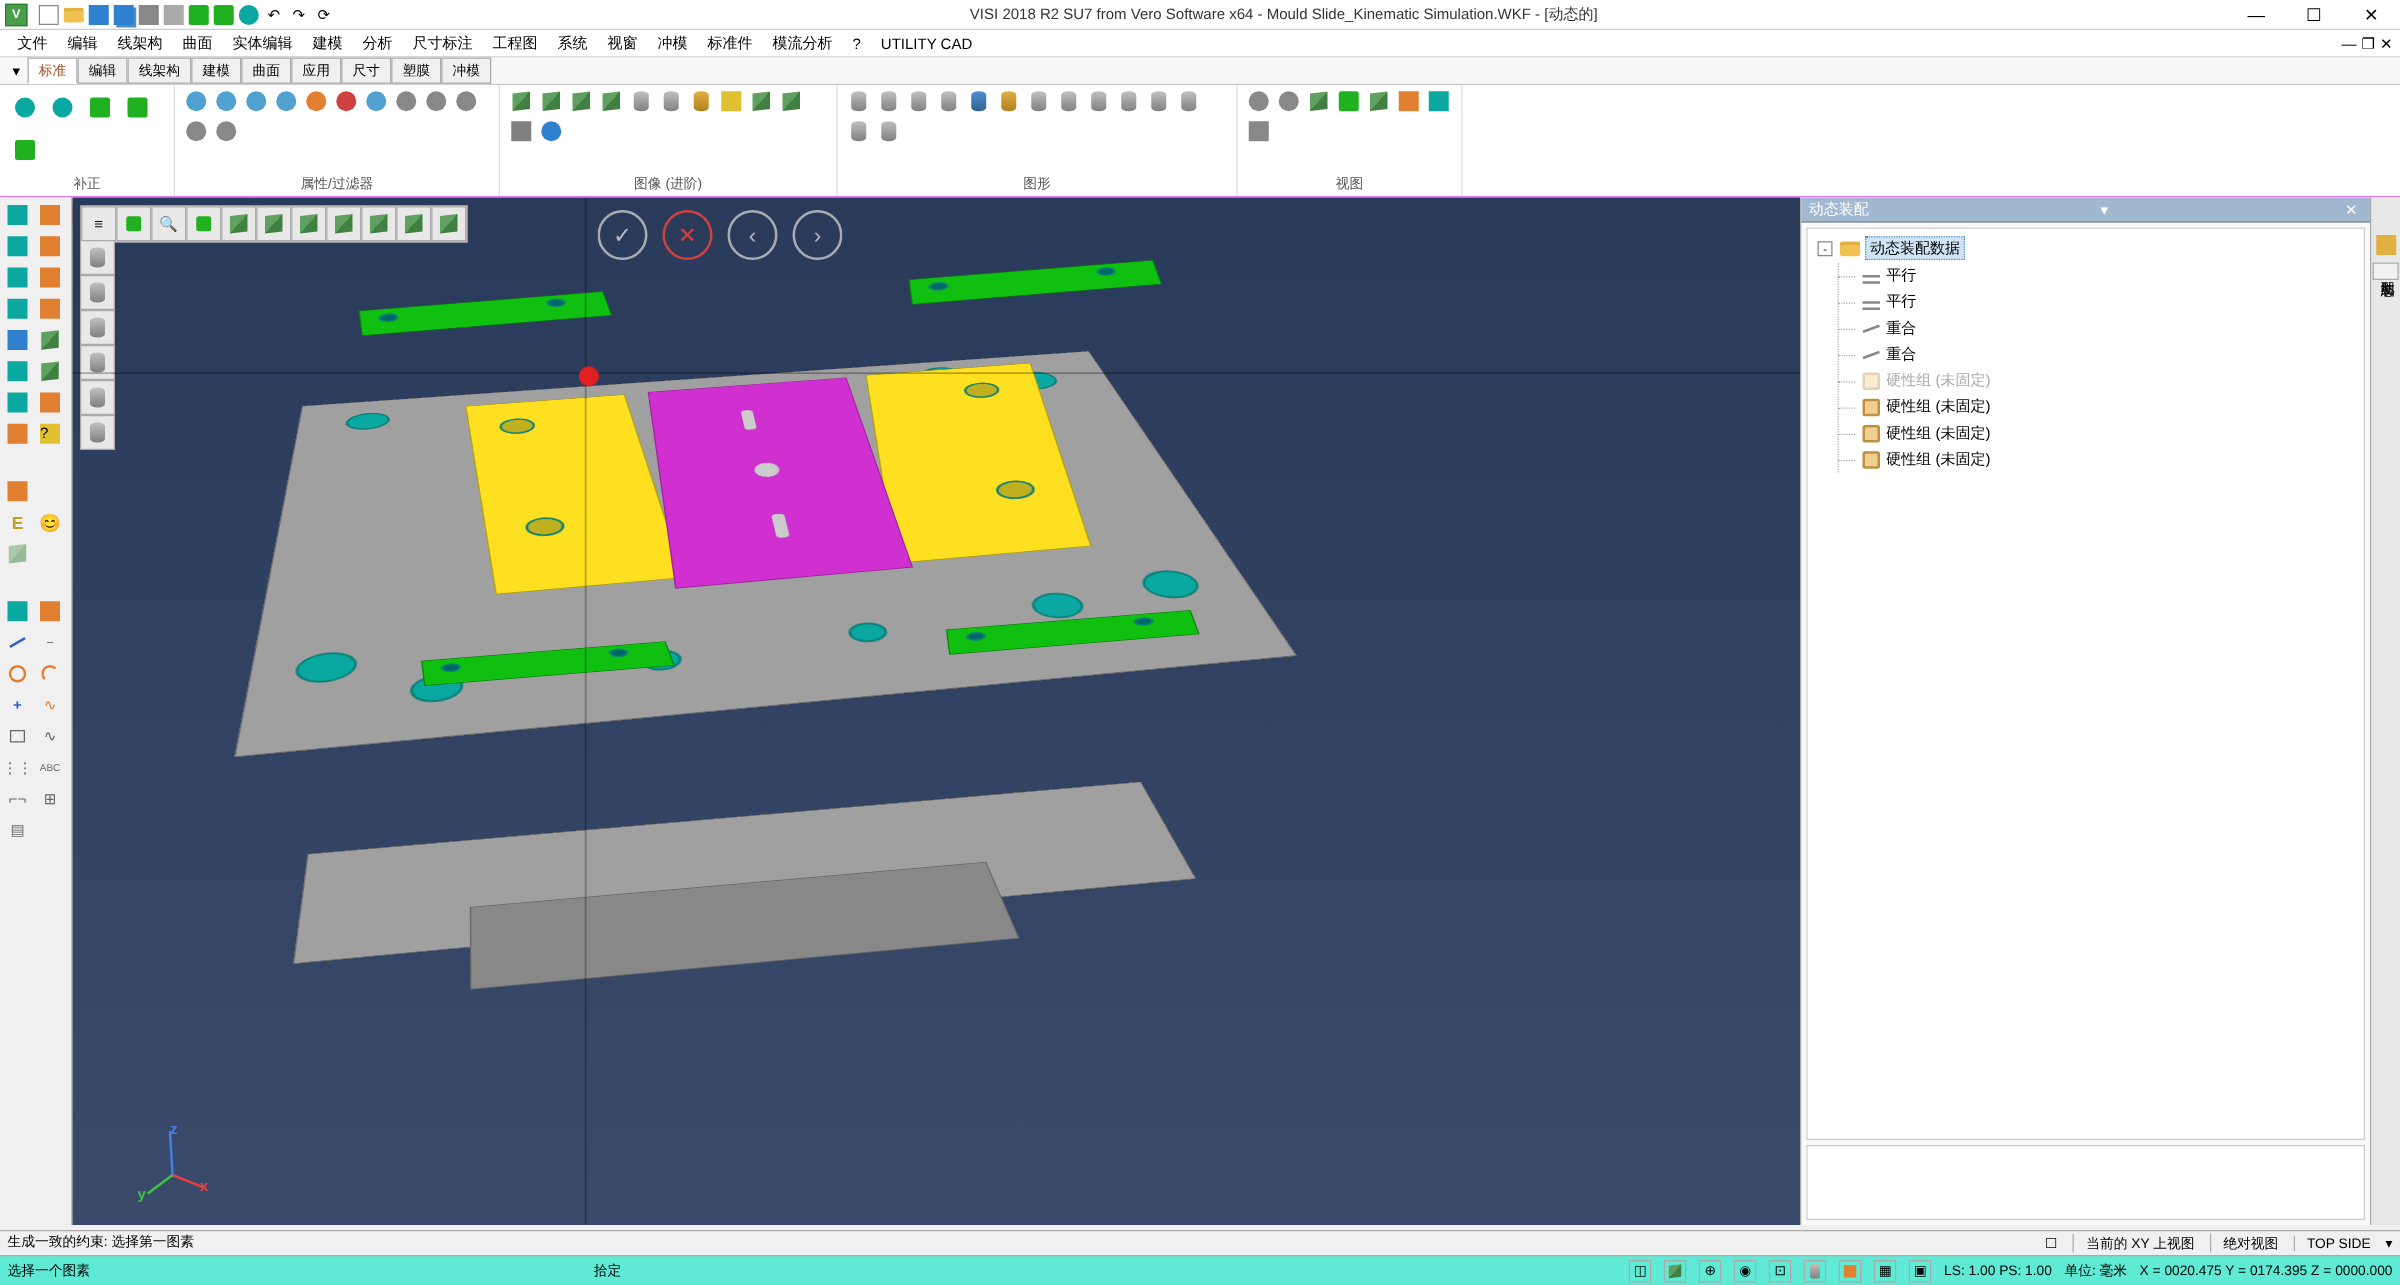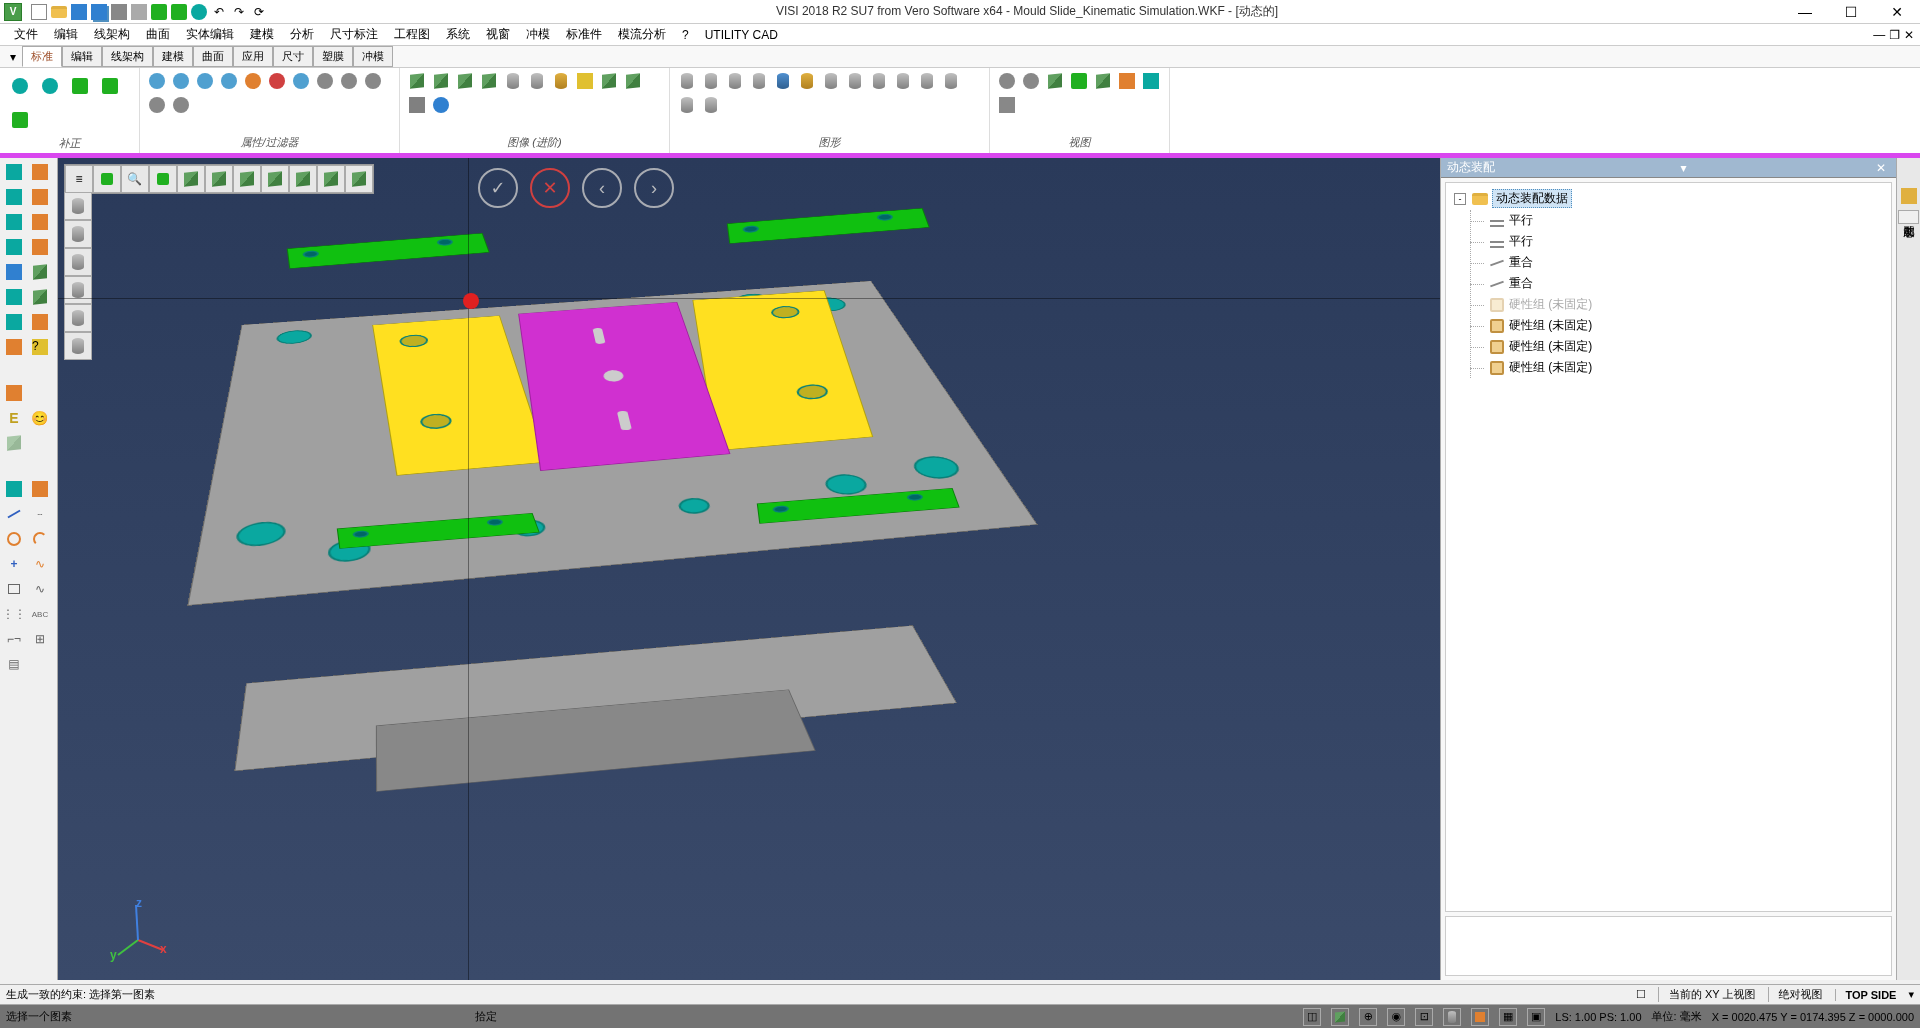--- a/index.html
+++ b/index.html
@@ -19,21 +19,21 @@
 .menubar .item { padding: 2px 8px; cursor: pointer; }
 .mdi-controls { margin-left: auto; display: flex; gap: 4px; }
 
 
 .tabbar { height: 22px; background: #f8f8f8; display: flex; align-items: center; padding: 0 4px; border-bottom: 1px solid #ccc; }
 .tabbar .tab { padding: 2px 8px; border: 1px solid #aaa; background: #f0f0f0; cursor: pointer; font-size: 11px; }
 .tabbar .tab.active { background: #fff; border-bottom-color: #fff; color: #a0522d; }
 .tabbar .dropdown-arrow { padding: 0 6px; cursor: pointer; }
 
 
-.ribbon { height: 90px; background: #fff; border-bottom: 5px solid #d946ef; display: flex; font-style: italic; }
+.ribbon { height: 90px; background: #fff; border-bottom: 1px solid #d946ef; display: flex; }
 .ribbon-group { border-right: 1px solid #ddd; padding: 2px 6px; display: flex; flex-direction: column; }
 .ribbon-group .icons { display: flex; flex-wrap: wrap; gap: 2px; flex: 1; align-content: flex-start; }
 .ribbon-group .label { text-align: center; font-size: 11px; color: #555; height: 16px; }
 .ribbon-btn { width: 22px; height: 22px; display: flex; align-items: center; justify-content: center; cursor: pointer; }
 .ribbon-btn.big { width: 28px; height: 32px; }
 
 
 .ribbon2 { height: 40px; background: #fff; border-bottom: 1px solid #aaa; display: flex; padding: 2px 6px; }
 
 
@@ -90,21 +90,21 @@
 .panel-bottom { height: 60px; background: #fff; border: 1px solid #ccc; margin: 0 4px 4px 4px; }
 .panel-tabs { width: 24px; background: #e8e8e8; border-left: 1px solid #aaa; display: flex; flex-direction: column; align-items: center; padding-top: 30px; }
 .panel-tab-v { writing-mode: vertical-rl; padding: 6px 2px; border: 1px solid #aaa; background: #f0f0f0; cursor: pointer; font-size: 11px; }
 
 
 .status1 { position: absolute; bottom: 24px; left: 0; right: 0; height: 20px; background: #f0f0f0; border-top: 1px solid #aaa; display: flex; align-items: center; padding: 0 6px; font-size: 11px; }
 .status1 .left-info { display: flex; flex-direction: column; line-height: 11px; }
 .status1 .right-info { margin-left: auto; display: flex; gap: 12px; align-items: center; }
 .status1 .right-info .sep { border-left: 1px solid #aaa; padding-left: 10px; }
 
-.status2 { position: absolute; bottom: 0; left: 0; right: 0; height: 24px; background: #737373; border-top: 1px solid #aaa; display: flex; align-items: center; padding: 0 6px; font-size: 11px; }
+.status2 { position: absolute; bottom: 0; left: 0; right: 0; height: 24px; background: #5eead4; border-top: 1px solid #aaa; display: flex; align-items: center; padding: 0 6px; font-size: 11px; }
 .status2 .center { margin: 0 auto; }
 .status2 .right { margin-left: auto; display: flex; gap: 10px; align-items: center; }
 .status2 .mini-btn { width: 18px; height: 18px; border: 1px solid #aaa; display: flex; align-items: center; justify-content: center; cursor: pointer; }
 
 
 .ico { display: inline-block; width: 16px; height: 16px; background: #888; }
 .ico.cyan { background: #0aa8a0; }
 .ico.green { background: #20b020; border-radius: 2px; }
 .ico.blue { background: #3080d0; }
 .ico.orange { background: #e08030; }
@@ -789,21 +789,21 @@
 </div>
 
 <div class="status1">
   <div class="left-info">
     <span>生成一致的约束: 选择第一图素</span>
   </div>
   <div class="right-info">
     <span>☐</span>
     <span class="sep">当前的 XY 上视图</span>
     <span class="sep">绝对视图</span>
-    <span class="sep" style="font-weight:bold;text-align:center;">TOP SIDE</span>
+    <span class="sep" style="font-weight:normal;text-align:center;">TOP SIDE</span>
     <span>▾</span>
   </div>
 </div>
 
 <div class="status2">
   <span>选择一个图素</span>
   <span class="center">拾定</span>
   <div class="right">
     <div class="mini-btn">◫</div>
     <div class="mini-btn">

